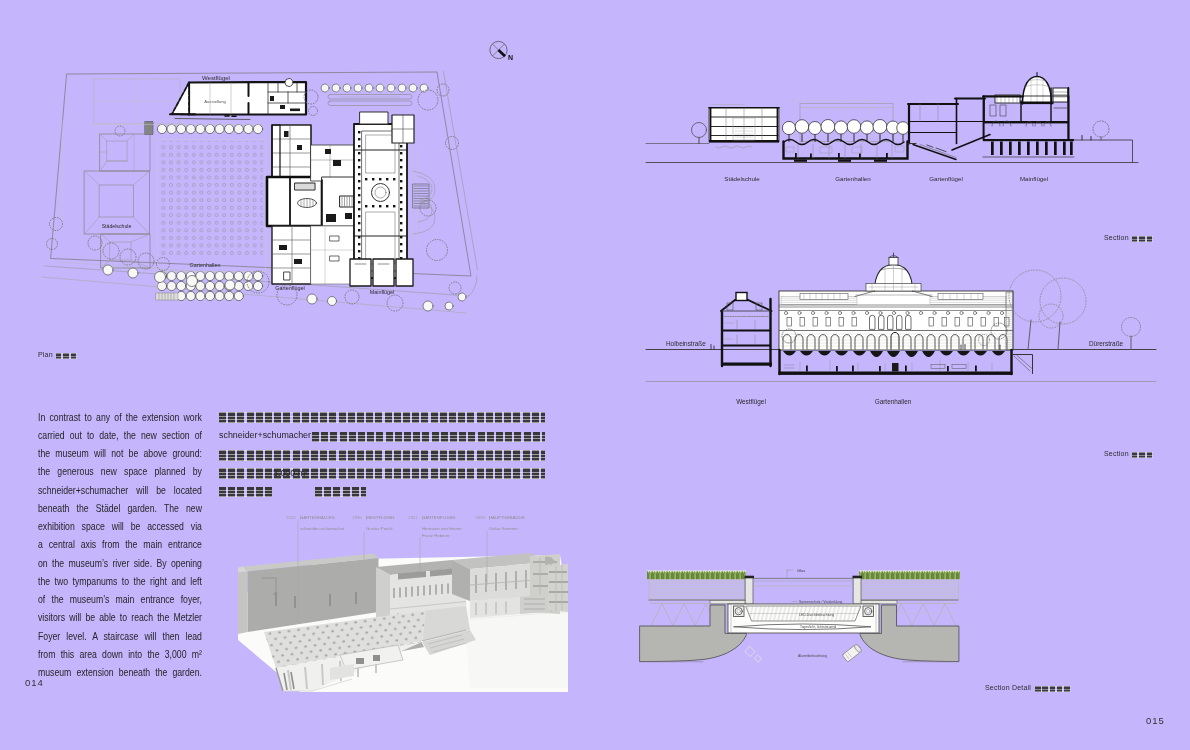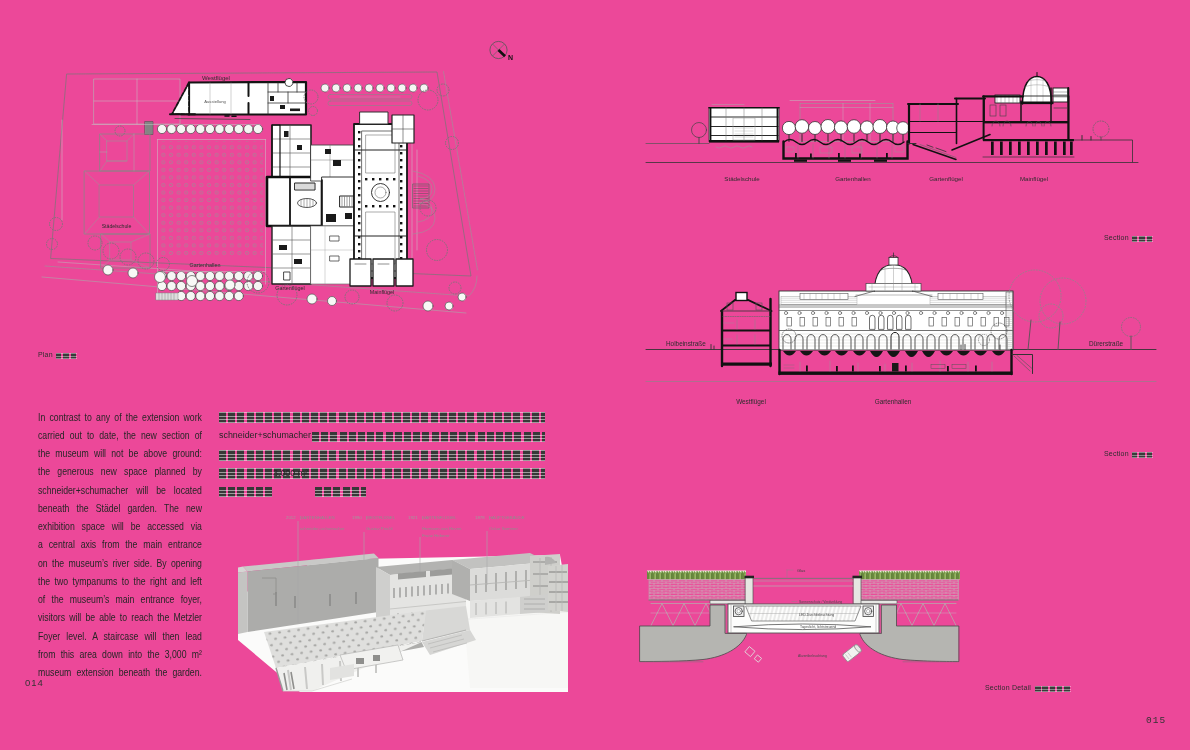--- a/index.html
+++ b/index.html
@@ -1,17 +1,17 @@
 <!DOCTYPE html>
 <html><head>
 <meta charset="utf-8">
 <style>
 html,body{margin:0;padding:0;background:#fff;}
 body{width:1190px;height:750px;font-family:"Liberation Sans",sans-serif;}
-#page{position:relative;width:1190px;height:750px;overflow:hidden;background:#ec4899;}
+#page{position:relative;width:1190px;height:750px;overflow:hidden;background:#c4b5fd;}
 #art{position:absolute;left:0;top:0;}
 .en{position:absolute;left:38px;top:408.5px;width:194px;transform:scaleX(0.845);transform-origin:0 0;color:#262626;font-size:10.3px;}
 .en div{height:18.25px;line-height:18.25px;text-align:justify;text-align-last:justify;}
 .cnline{position:absolute;height:10.5px;
   background-image:
    repeating-linear-gradient(0deg, rgba(255,255,255,0.5) 0 1px, transparent 1px 3.2px),
    repeating-linear-gradient(90deg, #383838 0 7.1px, transparent 7.1px 9.2px);}
 .cnsmall{position:absolute;height:6.2px;
   background-image:
    repeating-linear-gradient(0deg, rgba(255,255,255,0.40) 0 1px, transparent 1px 2.4px),
@@ -917,14 +917,14 @@
 <div class="cnsmall" style="left:1132px;top:235.5px;width:21px;"></div>
 
 <div class="cap" style="left:1104px;top:450px;">Section</div>
 <div class="cnsmall" style="left:1132px;top:451.5px;width:21px;"></div>
 
 <div class="cap" style="left:985px;top:684px;">Section Detail</div>
 <div class="cnsmall" style="left:1035px;top:685.5px;width:36px;"></div>
 
 <div class="pnum" style="left:25px;top:677px;text-align:right;">014</div>
 
-<div class="pnum" style="left:1146px;top:714.5px;font-family:Liberation Mono, monospace;">015</div>
+<div class="pnum" style="left:1146px;top:714.5px;">015</div>
 </div>
 
 </body></html>

